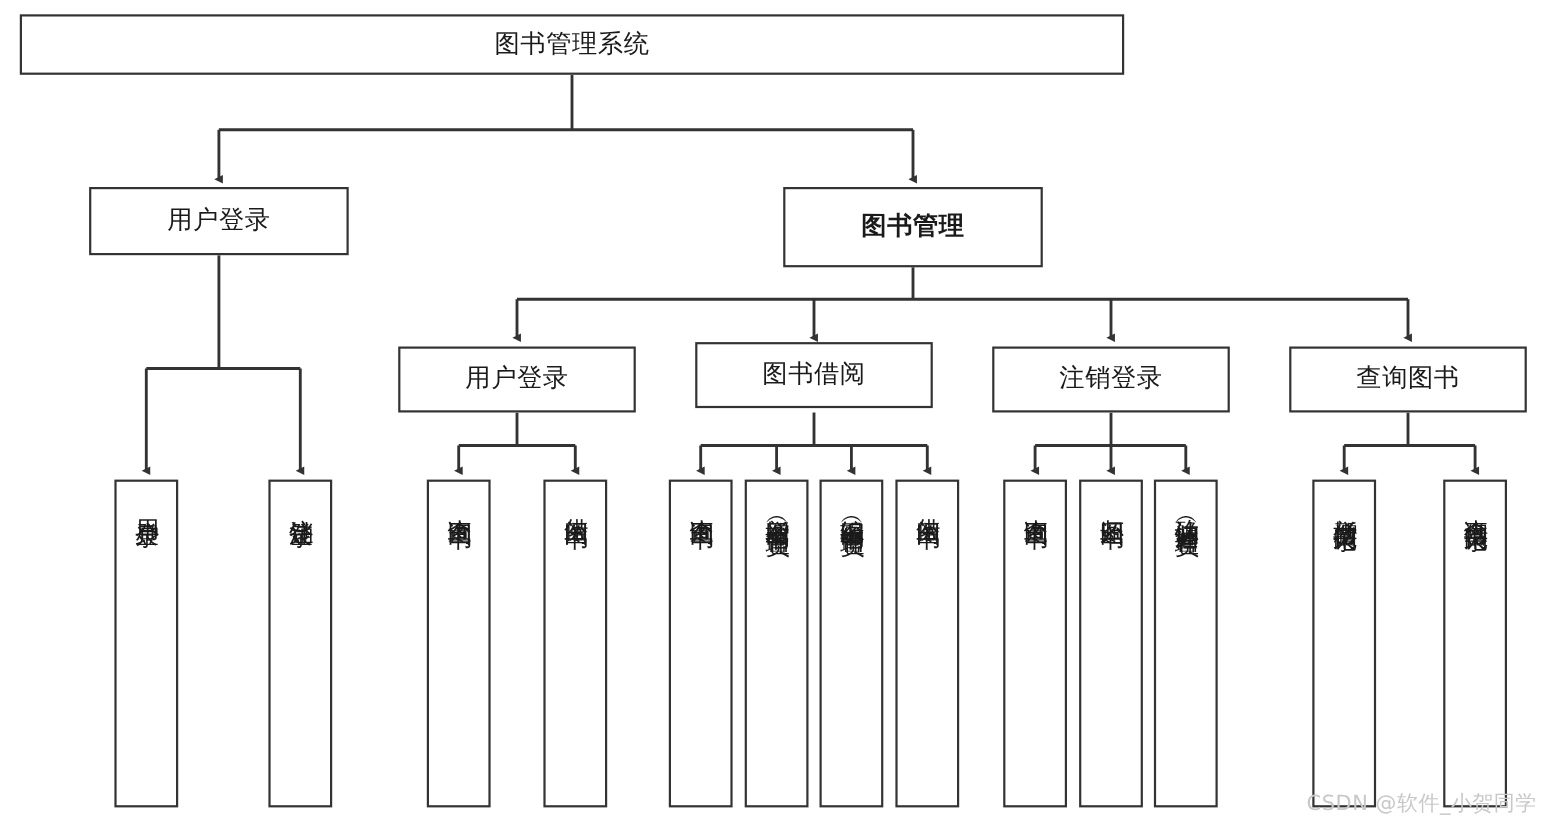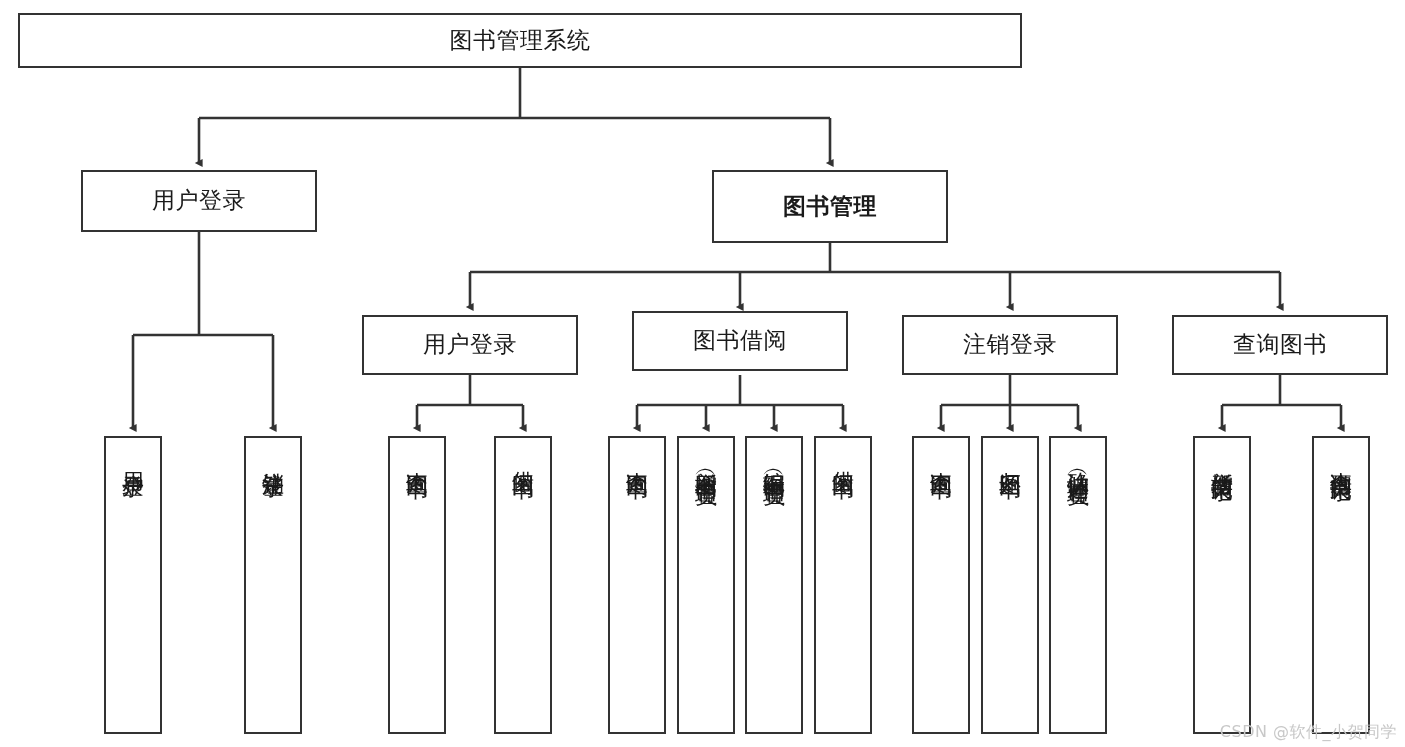--- a/index.html
+++ b/index.html
@@ -54,21 +54,21 @@
     writing-mode: vertical-rl;
     text-orientation: upright;
     font-size: 22px;
     letter-spacing: 2px;
     white-space: nowrap;
   }
   #watermark {
     position: absolute;
     right: 8px;
     bottom: 4px;
-    font-size: 16px;
+    font-size: 19px;
     color: #c8c8c8;
     letter-spacing: 0.5px;
     white-space: nowrap;
     pointer-events: none;
   }
 </style>
 </head>
 <body>
 
 <div id="diagram-root">

